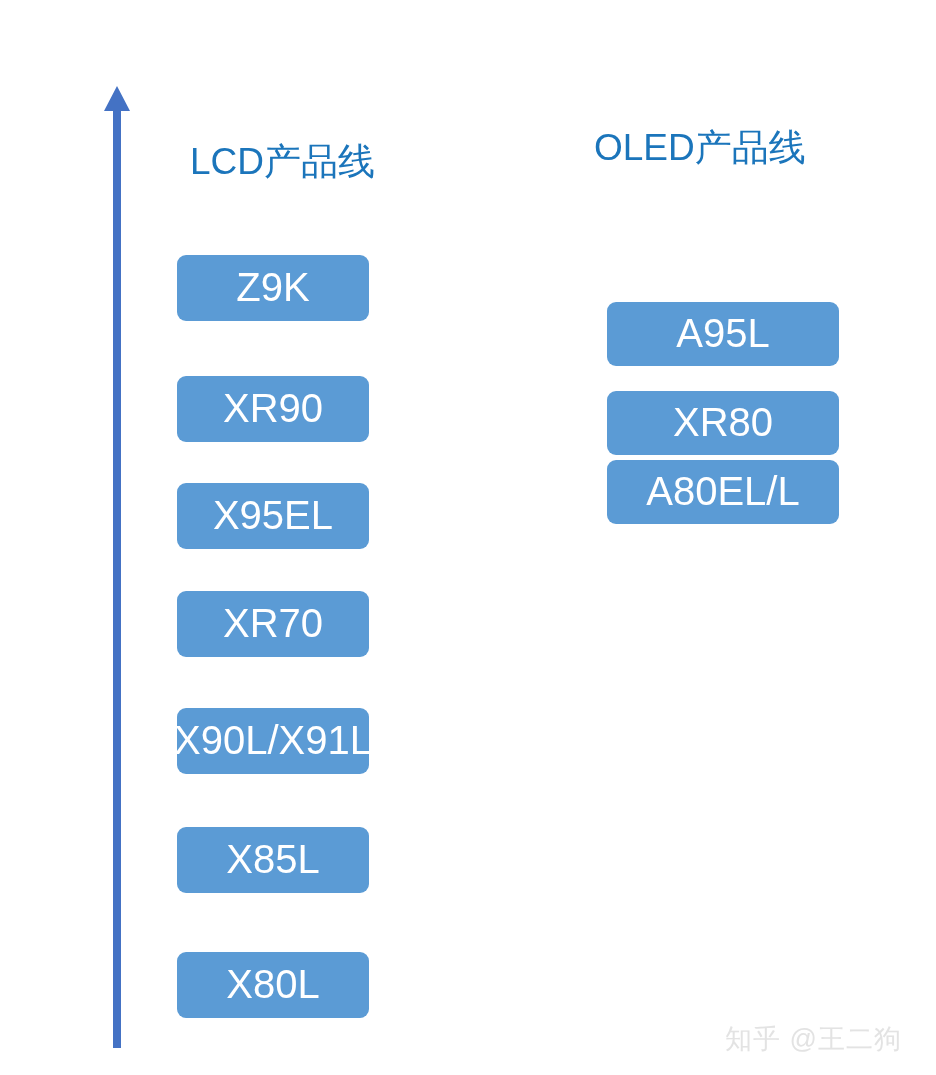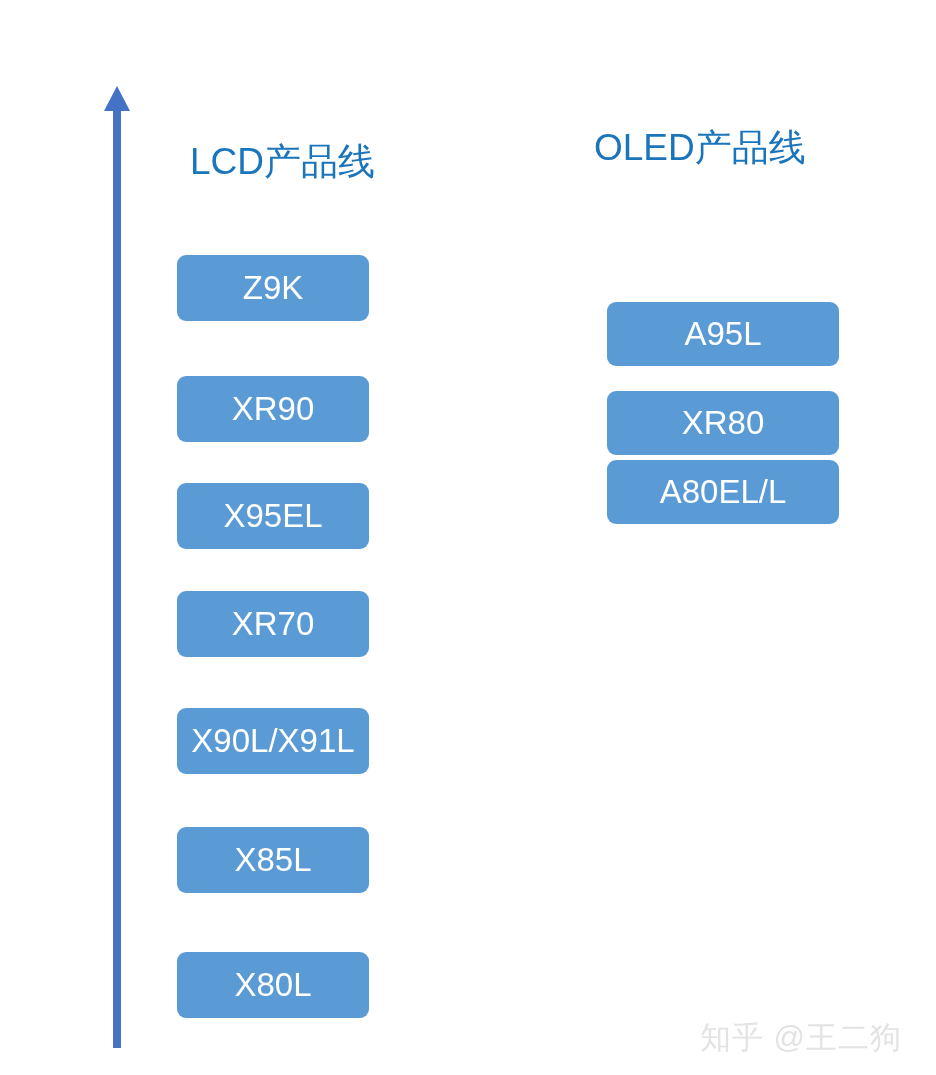--- a/index.html
+++ b/index.html
@@ -44,21 +44,21 @@
   
   .product-box {
     position: absolute;
     display: flex;
     align-items: center;
     justify-content: center;
     box-sizing: border-box;
     background: #5B9BD5;
     border-radius: 9px;
     color: #ffffff;
-    font-size: 33px;
+    font-size: 40px;
     line-height: 1;
     white-space: nowrap;
     padding-bottom: 2px;
   }
 
   
   .lcd-col .product-box {
     left: 177px;
     width: 192px;
     height: 66px;
@@ -68,21 +68,21 @@
     left: 607px;
     width: 232px;
     height: 64px;
   }
 
   
   #watermark {
     position: absolute;
     right: 34px;
     bottom: 22px;
-    font-size: 31px;
+    font-size: 27px;
     line-height: 1;
     color: #e3e3e3;
     white-space: nowrap;
     letter-spacing: 1px;
   }
 </style>
 </head>
 <body>
 
 <div id="canvas">

